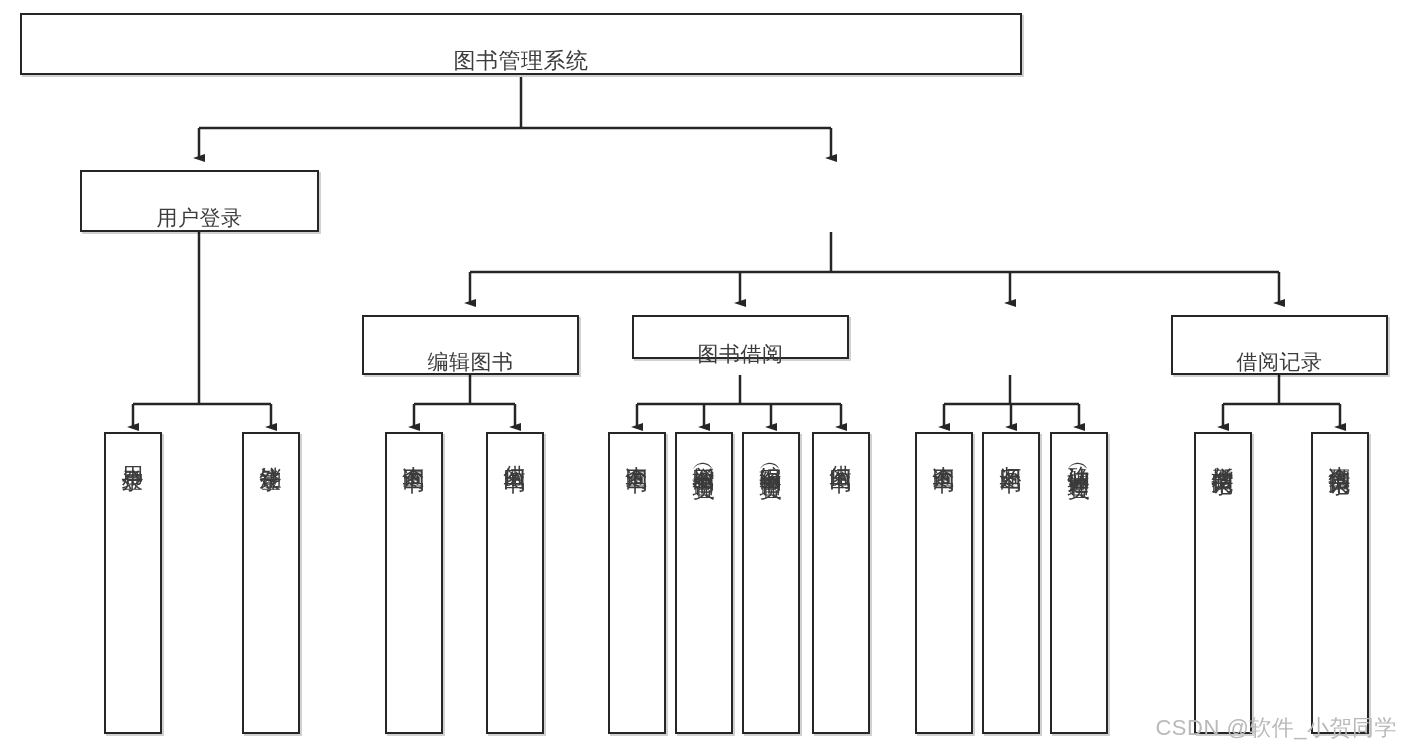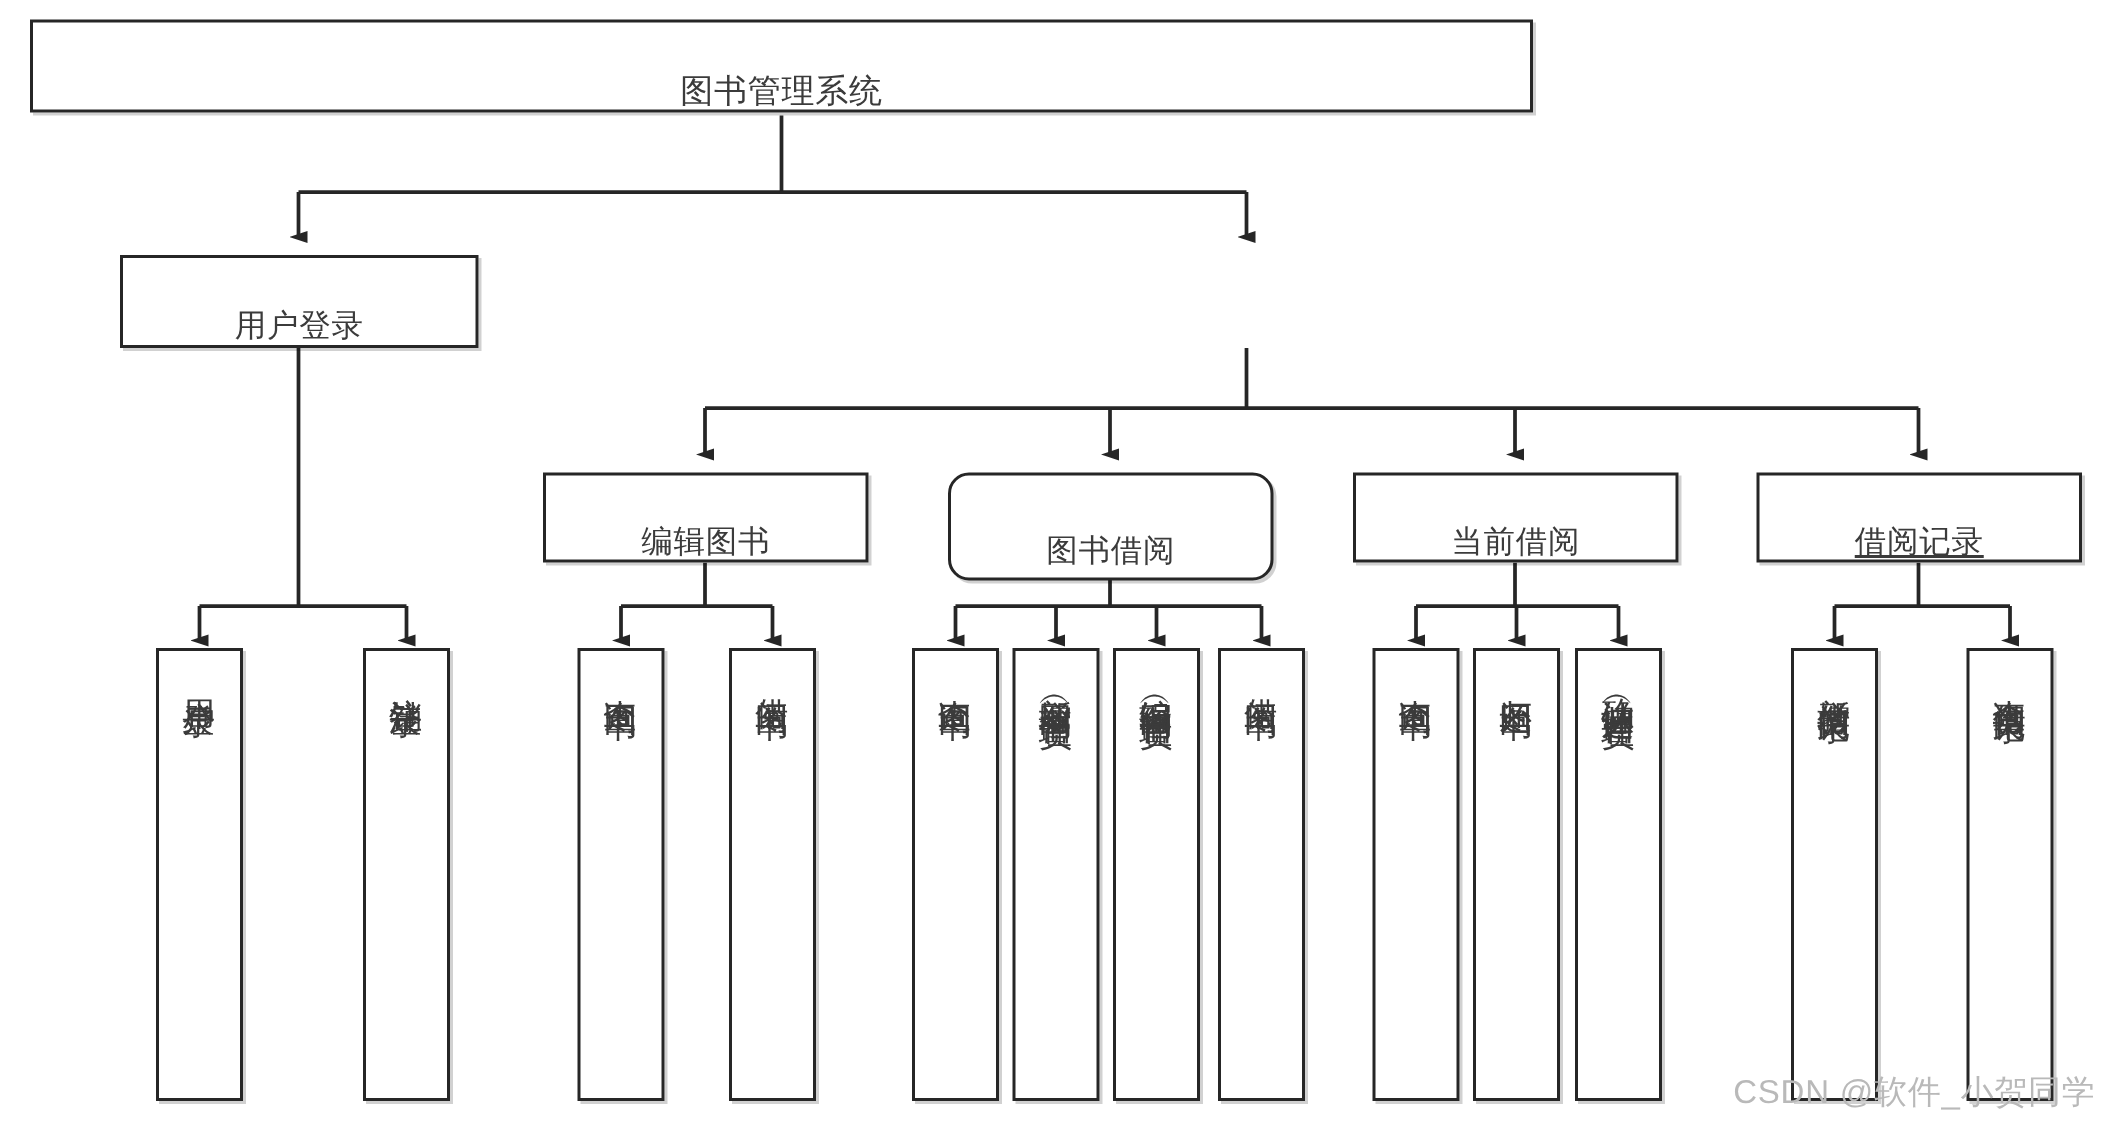--- a/index.html
+++ b/index.html
@@ -127,27 +127,24 @@
     <span class="lbl">图书管理系统</span>
   </div>
 
   <div class="node h" style="left:80px;top:170px;width:239px;height:62px;">
     <span class="lbl">用户登录</span>
   </div>
 
   <div class="node h" style="left:362px;top:315px;width:217px;height:60px;">
     <span class="lbl">编辑图书</span>
   </div>
-  <div class="node h" style="left:632px;top:315px;width:217px;height:72px;border-radius:14px;">
+  <div class="node h" style="left:632px;top:315px;width:217px;height:44px;">
     <span class="lbl">图书借阅</span>
   </div>
-  <div class="node h" style="left:902px;top:315px;width:217px;height:60px;">
-    <span class="lbl">当前借阅</span>
-  </div>
-  <div class="node h" style="left:1171px;top:315px;width:217px;height:60px;text-decoration:underline;">
+  <div class="node h" style="left:1171px;top:315px;width:217px;height:60px;">
     <span class="lbl">借阅记录</span>
   </div>
 
   <div class="node v" style="left:104px;top:432px;width:58px;height:302px;">
     <span class="lbl">用户登录</span>
   </div>
   <div class="node v" style="left:242px;top:432px;width:58px;height:302px;">
     <span class="lbl">注销登录</span>
   </div>
 

